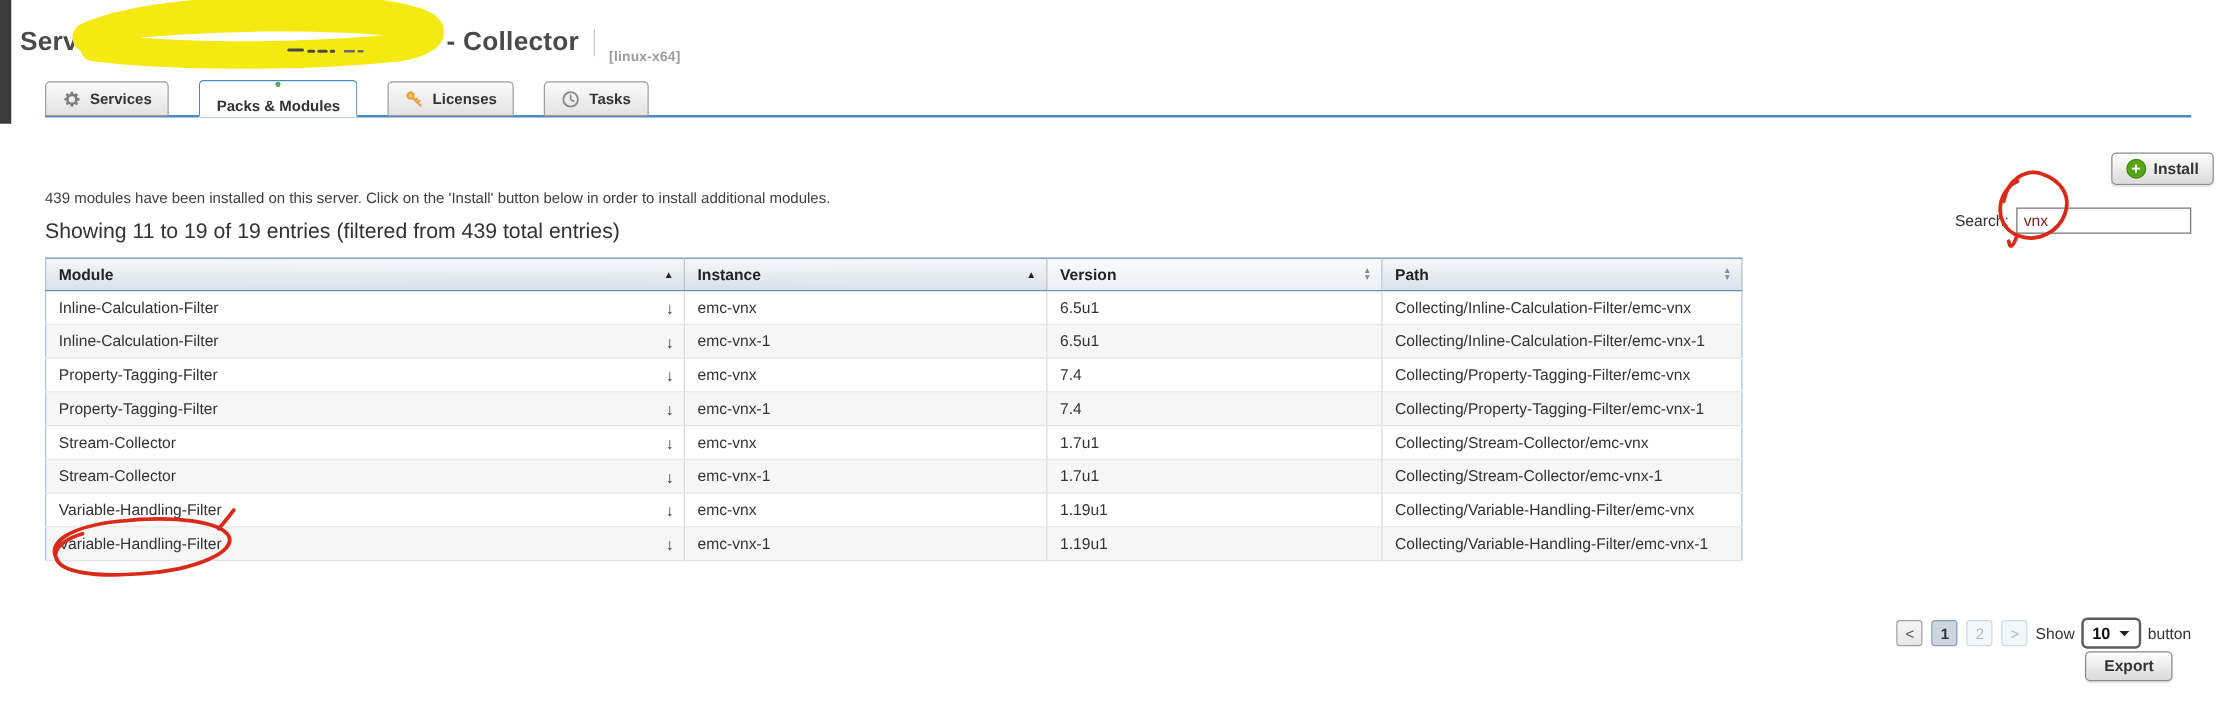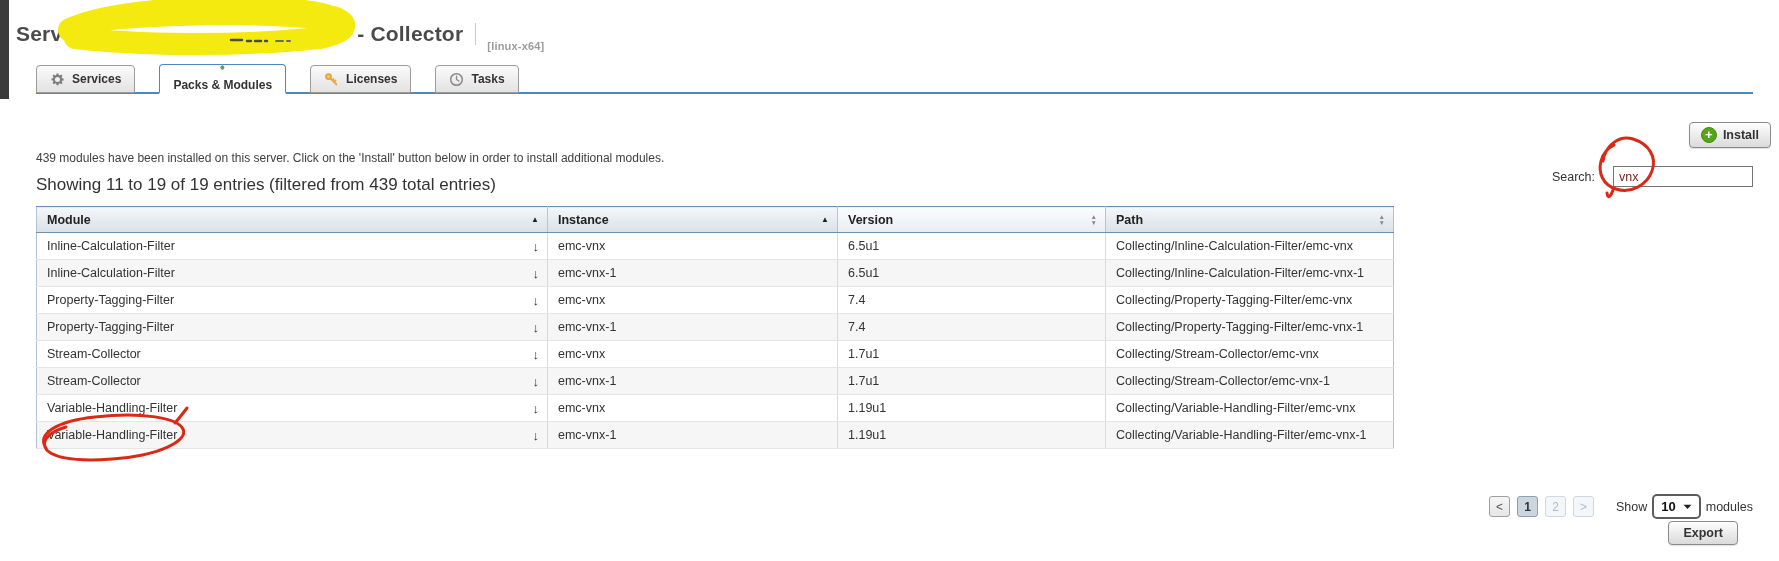--- a/index.html
+++ b/index.html
@@ -57,21 +57,21 @@
   }
   .install-btn { position:absolute; top:122px; right:8px; }
   .export-btn { position:absolute; top:521px; right:41px; padding:4px 14px; }
   .plus-circle {
     width:16px; height:16px; border-radius:50%;
     background:#55a517; border:1px solid #418c0f;
     color:#fff; font-weight:bold; font-size:13px; line-height:13px; text-align:center;
   }
 
   
-  .search-row { position:absolute; top:166px; right:26px; display:flex; align-items:center; gap:18px; }
+  .search-row { position:absolute; top:166px; right:26px; display:flex; align-items:center; gap:6px; }
   .search-label { font-size:12.5px; color:#333; }
   .search-input {
     width:140px; height:21px; border:1px solid #767676; background:#fff;
     font-size:12.5px; padding:0 5px; font-family:Liberation Sans, sans-serif; color:#7f1d1d;
   }
 
   
   table.modules {
     position:absolute; left:36px; top:206px; width:1358px;
     border-collapse:collapse; table-layout:fixed;
@@ -101,21 +101,21 @@
 
   
   .pagination { position:absolute; top:494px; right:26px; display:flex; align-items:center; gap:5px; font-size:12.5px; color:#333; }
   .pg {
     width:21px; height:21px; display:flex; align-items:center; justify-content:center;
     border:1px solid #9f9f9f; border-radius:3px; font-size:12px; color:#555;
     background:linear-gradient(#f6f6f6,#e6e6e6); cursor:pointer; margin:0 1px;
   }
   .pg.active { background:#ccd6de; border-color:#8ba0b3; color:#333; font-weight:bold; }
   .pg.faded { background:#f3f7fa; border-color:#ccd9e4; color:#a9bccb; }
-  .show-label { margin-left:16px; }
+  .show-label { margin-left:0; }
   .page-size {
     display:flex; align-items:center; gap:7px; height:25px;
     border:2px solid #5c5c5c; border-radius:5px; padding:0 7px; background:#fff;
     font-size:13px; color:#111; cursor:pointer;font-weight:bold;
   }
   
   .annotations { position:absolute; left:0; top:0; z-index:5; pointer-events:none; }
 </style>
 </head>
 <body>
@@ -329,21 +329,21 @@
   <span class="pg active">1</span>
   <span class="pg faded">2</span>
   <span class="pg faded">&gt;</span>
   <span class="show-label">Show</span>
   <span class="page-size">
     <span>10</span>
     <svg width="9" height="6" viewBox="0 0 9 6">
         <path d="M0.5 0.8 L4.5 5 L8.5 0.8z" fill="#222"></path>
       </svg>
   </span>
-  <span>modules</span>
+  <span>button</span>
 </div>
 
 <button class="btn export-btn">Export</button>
 
 <svg class="annotations" width="1779" height="561" viewBox="0 0 1779 561">
   <path d="M1603 161 C1606 144 1620 135 1633 139 C1649 144 1657 157 1652 171 C1647 185 1631 194 1616 189 C1603 185 1598 173 1601 161 C1603 153 1609 147 1614 145 M1613 190 C1611 196 1608 200 1607 193" fill="none" stroke="#d92a18" stroke-width="3" stroke-linecap="round"></path>
   <path d="M46 448 C36 434 57 421 95 417 C139 412 177 417 183 429 C189 441 158 456 112 459 C72 462 49 457 45 447 C42 439 52 431 66 427 M175 423 C180 417 184 412 187 408" fill="none" stroke="#d92a18" stroke-width="3" stroke-linecap="round"></path>
 </svg>
 
 </body></html>

